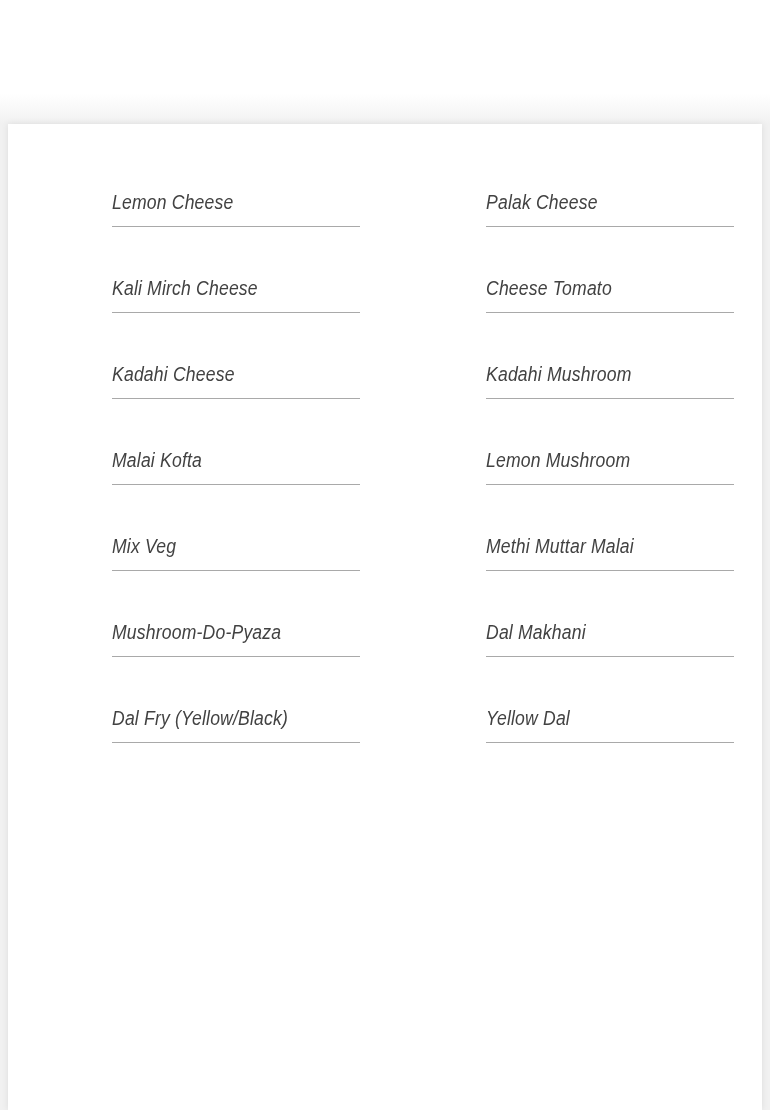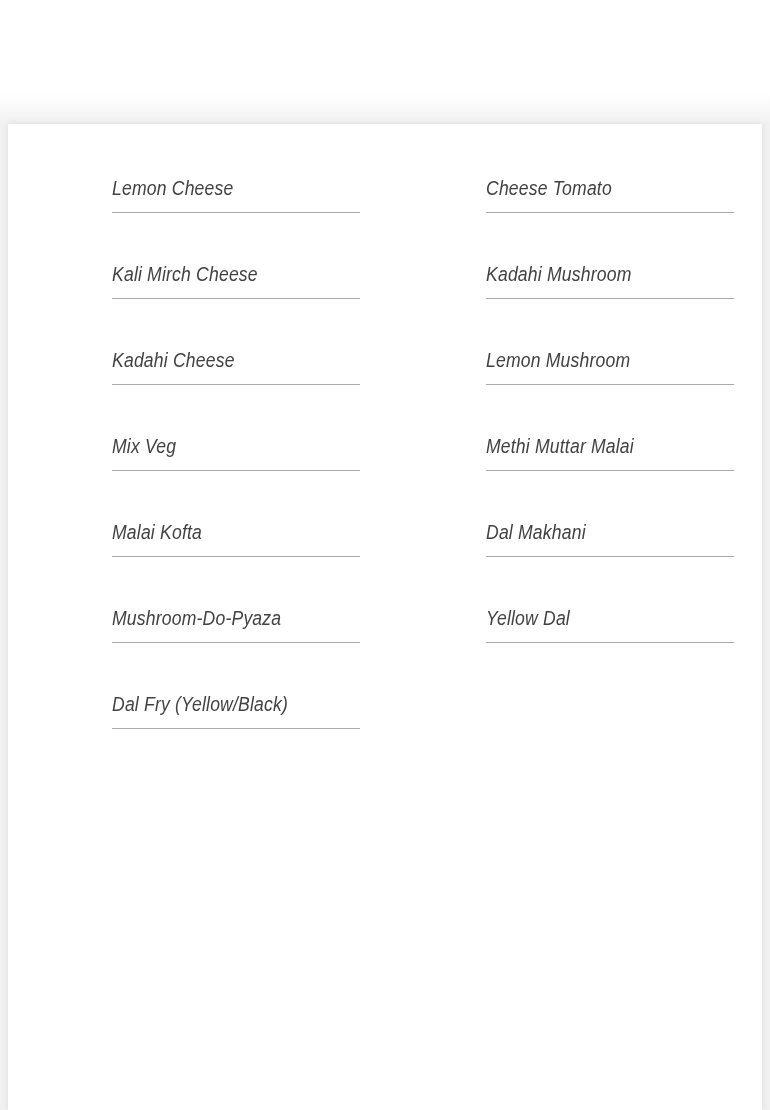--- a/index.html
+++ b/index.html
@@ -25,21 +25,21 @@
     position: absolute;
     left: 8px;
     right: 8px;
     top: 124px;
     bottom: 0;
     background: #ffffff;
     box-shadow: 0 0 7px rgba(0,0,0,0.09);
   }
 
   .menu-content {
-    padding: 53px 28px 40px 104px;
+    padding: 67px 28px 40px 104px;
     display: flex;
     gap: 126px;
   }
 
   .menu-col {
     flex: 1 1 0;
     min-width: 0;
   }
 
   .menu-item {
@@ -73,34 +73,37 @@
       <div class="menu-item">
         <span class="menu-item-name">Lemon Cheese</span>
       </div>
       <div class="menu-item">
         <span class="menu-item-name">Kali Mirch Cheese</span>
       </div>
       <div class="menu-item">
         <span class="menu-item-name">Kadahi Cheese</span>
       </div>
       <div class="menu-item">
-        <span class="menu-item-name">Mix Veg</span>
+        <span class="menu-item-name">Malai Kofta</span>
       </div>
       <div class="menu-item">
-        <span class="menu-item-name">Malai Kofta</span>
+        <span class="menu-item-name">Mix Veg</span>
       </div>
       <div class="menu-item">
         <span class="menu-item-name">Mushroom-Do-Pyaza</span>
       </div>
       <div class="menu-item">
         <span class="menu-item-name">Dal Fry (Yellow/Black)</span>
       </div>
     </div>
 
     <div class="menu-col">
+      <div class="menu-item">
+        <span class="menu-item-name">Palak Cheese</span>
+      </div>
       <div class="menu-item">
         <span class="menu-item-name">Cheese Tomato</span>
       </div>
       <div class="menu-item">
         <span class="menu-item-name">Kadahi Mushroom</span>
       </div>
       <div class="menu-item">
         <span class="menu-item-name">Lemon Mushroom</span>
       </div>
       <div class="menu-item">

